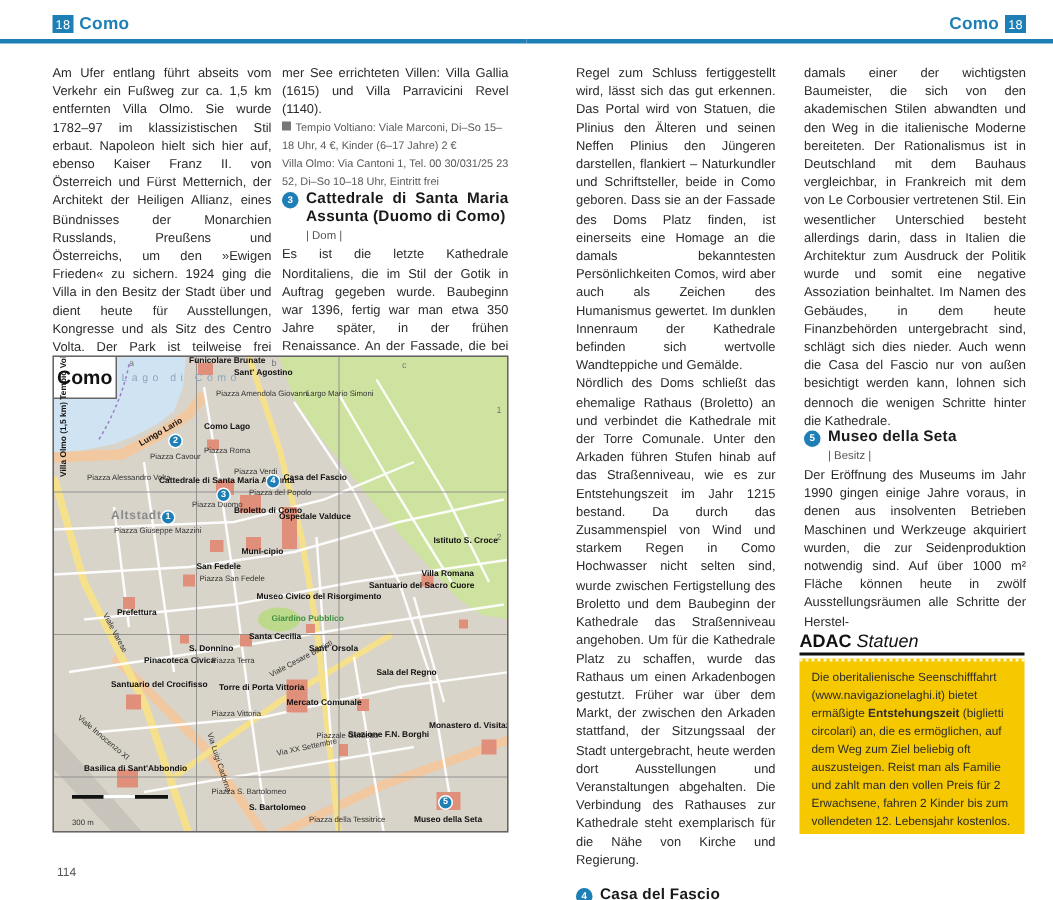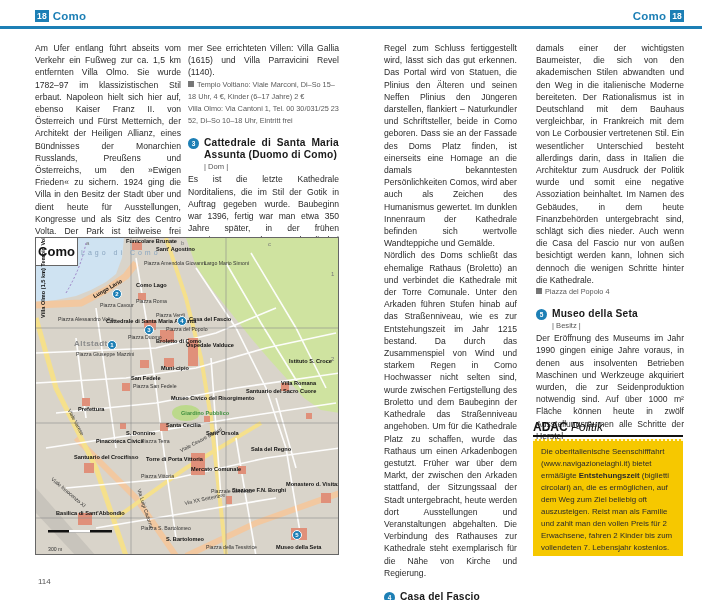--- a/index.html
+++ b/index.html
@@ -4,35 +4,35 @@
 <style>
   * { box-sizing: border-box; margin: 0; padding: 0; }
   html, body { width: 702px; height: 600px; background: #ffffff; overflow: hidden; }
   body { position: relative; font-family: "Liberation Sans", sans-serif; color: #2b2b2b; }
 
   .hdr-bar { position: absolute; top: 26px; height: 3px; background: #1d7fb5; }
   .hdr-left { left: 0; width: 351px; }
   .hdr-right { left: 351px; width: 351px; }
 
   .run-head { position: absolute; top: 10px; font-size: 11.5px; color: #1d7fb5; font-weight: bold; display: flex; align-items: center; gap: 4px; letter-spacing: 0.2px; }
-  .run-head .num { background: #1d7fb5; color: #fff; font-size: 8.5px; font-weight: bold; padding: 1px 2px; line-height: 10px; }
+  .run-head .num { background: #1d7fb5; color: #fff; font-size: 8.5px; font-weight: normal; padding: 1px 2px; line-height: 10px; }
   .run-left { left: 35px; }
   .run-right { right: 18px; }
 
   .col { position: absolute; font-size: 8.6px; line-height: 12.2px; text-align: justify; }
   .col p { margin: 0; }
   .col1 { left: 35px; top: 42px; width: 146px; }
   .col2 { left: 188px; top: 42px; width: 151px; }
   .col3 { left: 384px; top: 42px; width: 133px; }
   .col4 { left: 536px; top: 42px; width: 148px; }
 
   .info { font-size: 7.3px; line-height: 12.2px; color: #5a5a5a; text-align: left; }
   .info .sq { display: inline-block; width: 6px; height: 6px; background: #777; margin-right: 3px; vertical-align: 0px; }
 
-  .poi-head { margin-top: 10px; display: flex; align-items: flex-start; gap: 5px; }
+  .poi-head { display: flex; align-items: flex-start; gap: 5px; }
   .poi-head .dot { flex: 0 0 auto; width: 11px; height: 11px; border-radius: 50%; background: #1d7fb5; color: #fff; font-size: 6.5px; font-weight: bold; text-align: center; line-height: 11px; margin-top: 1px; }
   .poi-head .title { font-weight: bold; font-size: 10.2px; line-height: 12px; color: #1a1a1a; letter-spacing: 0.2px; }
   .poi-cat { font-size: 7.6px; color: #555; padding-left: 16px; line-height: 11px; margin-bottom: 1px; text-align: left; }
 
   
   .map { position: absolute; left: 35px; top: 237px; width: 304px; height: 318px; border: 1px solid #666; overflow: hidden; background: #d8d3c9; }
   .map svg { position: absolute; left: 0; top: 0; }
   .map-title { position: absolute; left: 0; top: 0; width: 42px; height: 28px; background: #fff; border-right: 1px solid #666; border-bottom: 1px solid #666; font-weight: bold; font-size: 13px; line-height: 28px; text-align: center; color: #111; }
   .ml { position: absolute; font-size: 5.2px; line-height: 6px; color: #333; white-space: nowrap; }
   .ml.b { font-weight: bold; color: #111; font-size: 5.6px; }
@@ -239,33 +239,30 @@
   <p>Nördlich des Doms schließt das ehemalige Rathaus (Broletto) an und verbindet die Kathedrale mit der Torre Comunale. Unter den Arkaden führen Stufen hinab auf das Straßenniveau, wie es zur Entstehungszeit im Jahr 1215 bestand. Da durch das Zusammenspiel von Wind und starkem Regen in Como Hochwasser nicht selten sind, wurde zwischen Fertigstellung des Broletto und dem Baubeginn der Kathedrale das Straßenniveau angehoben. Um für die Kathedrale Platz zu schaffen, wurde das Rathaus um einen Arkadenbogen gestutzt. Früher war über dem Markt, der zwischen den Arkaden stattfand, der Sitzungssaal der Stadt untergebracht, heute werden dort Ausstellungen und Veranstaltungen abgehalten. Die Verbindung des Rathauses zur Kathedrale steht exemplarisch für die Nähe von Kirche und Regierung.</p>
   <div class="poi-head" style="margin-top:12px;">
     <span class="dot">4</span>
     <span class="title">Casa del Fascio</span>
   </div>
 
 </div>
 
 <div class="col col4">
   <p>damals einer der wichtigsten Baumeister, die sich von den akademischen Stilen abwandten und den Weg in die italienische Moderne bereiteten. Der Rationalismus ist in Deutschland mit dem Bauhaus vergleichbar, in Frankreich mit dem von Le Corbousier vertretenen Stil. Ein wesentlicher Unterschied besteht allerdings darin, dass in Italien die Architektur zum Ausdruck der Politik wurde und somit eine negative Assoziation beinhaltet. Im Namen des Gebäudes, in dem heute Finanzbehörden untergebracht sind, schlägt sich dies nieder. Auch wenn die Casa del Fascio nur von außen besichtigt werden kann, lohnen sich dennoch die wenigen Schritte hinter die Kathedrale.</p>
-  <div class="info">
-    <span class="sq"></span><span>Piazza del Popolo 4</span>
-  </div>
   <div class="poi-head">
     <span class="dot">5</span>
     <span class="title">Museo della Seta</span>
   </div>
   <div class="poi-cat">| Besitz |</div>
   <p>Der Eröffnung des Museums im Jahr 1990 gingen einige Jahre voraus, in denen aus insolventen Betrieben Maschinen und Werkzeuge akquiriert wurden, die zur Seidenproduktion notwendig sind. Auf über 1000 m² Fläche können heute in zwölf Ausstellungsräumen alle Schritte der Herstel-</p>
 </div>
 
 <div class="adac-head">
   <b>ADAC</b>
-  <i>Politik</i>
+  <i>Statuen</i>
 </div>
 <div class="adac-box">
-  <span>Die oberitalienische Seenschifffahrt (www.navigazionelaghi.it) bietet ermäßigte </span><b>Entstehungszeit</b><span> (biglietti circolari) an, die es ermöglichen, auf dem Weg zum Ziel beliebig oft auszusteigen. Reist man als Familie und zahlt man den vollen Preis für 2 Erwachsene, fahren 2 Kinder bis zum vollendeten 7. Lebensjahr kostenlos.</span>
+  <span>Die oberitalienische Seenschifffahrt (www.navigazionelaghi.it) bietet ermäßigte </span><b>Entstehungszeit</b><span> (biglietti circolari) an, die es ermöglichen, auf dem Weg zum Ziel beliebig oft auszusteigen. Reist man als Familie und zahlt man den vollen Preis für 2 Erwachsene, fahren 2 Kinder bis zum vollendeten 12. Lebensjahr kostenlos.</span>
 </div>
 
 <div class="page-num pn-left">114</div>
 <div class="page-num pn-right">115</div>
 
 </body></html>

